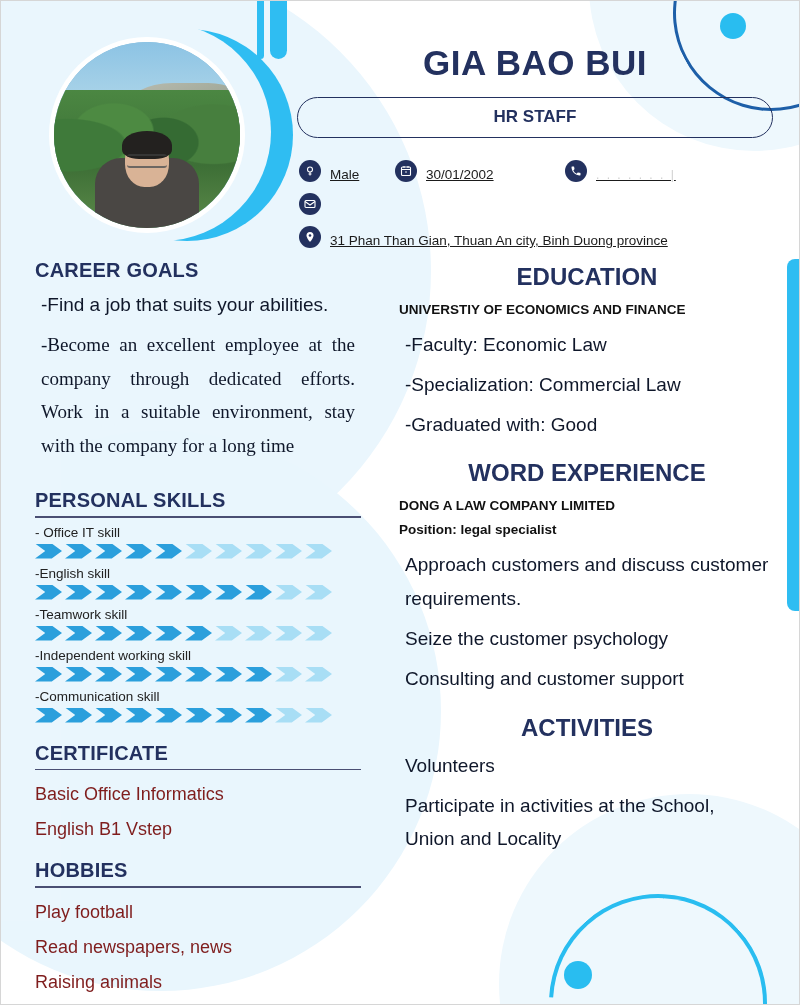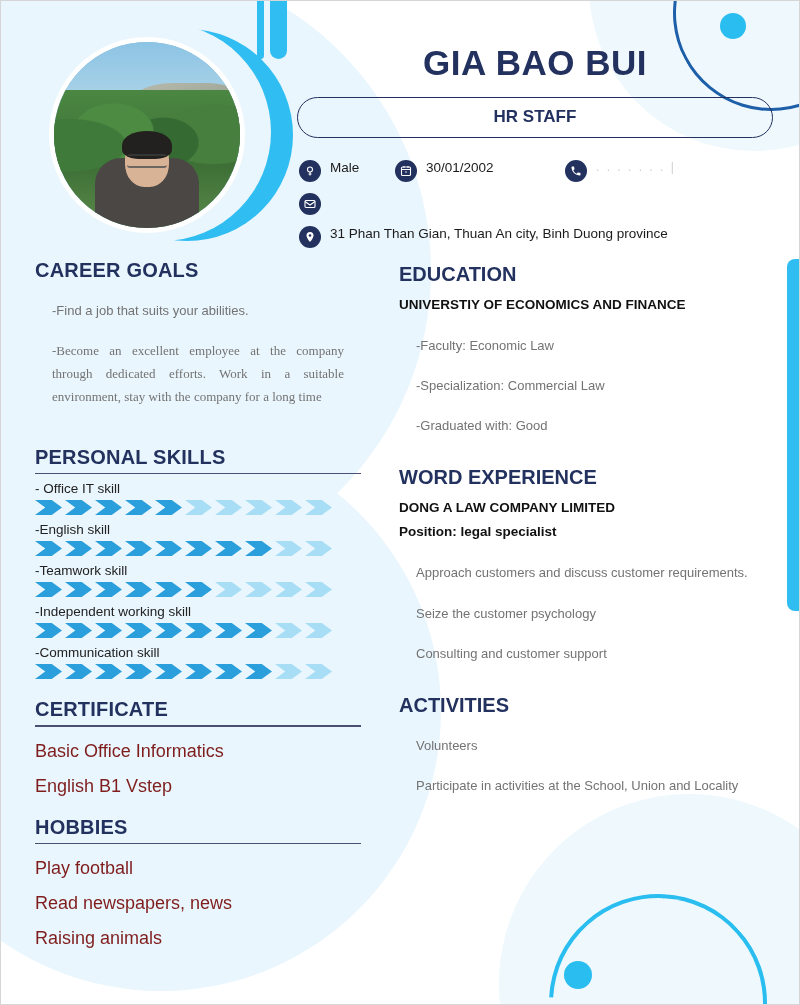--- a/index.html
+++ b/index.html
@@ -204,21 +204,21 @@
     left: 298px; top: 158px; width: 480px;
     font-size: 13.5px;
     color: #1b1b1b;
   }
   .contact-row {
     display: flex;
     align-items: center;
     margin-bottom: 9px;
     min-height: 24px;
   }
-  .c-item { display: flex; align-items: flex-start; }
+  .c-item { display: flex; align-items: flex-end; text-decoration: underline; }
   .c-item.gender { width: 96px; }
   .c-item.dob { width: 170px; }
   .c-item.phone { flex: 1; }
   .ic {
     width: 22px; height: 22px;
     border-radius: 50%;
     background: #23315f;
     color: #ffffff;
     display: inline-flex;
     align-items: center;
@@ -252,31 +252,31 @@
     color: #23315f;
     letter-spacing: .2px;
   }
   .rule {
     height: 1.5px;
     background: #4a4f73;
     margin-bottom: 7px;
   }
   .h-right {
     margin: 0 0 7px;
-    font-size: 20px;
+    font-size: 24px;
     font-weight: bold;
     color: #23315f;
-    text-align: left;
+    text-align: center;
   }
 
   .body-txt {
-    font-size: 13px;
-    color: #737373;
+    font-size: 19px;
+    color: #0f172a;
     line-height: 1.78;
-    margin: 17px;
+    margin: 6px;
   }
   .body-txt.justify { text-align: justify; font-family: Liberation Serif, serif; }
   .bold-line {
     font-size: 13.5px;
     font-weight: bold;
     color: #111111;
     line-height: 1.78;
     margin: 0;
   }
 

